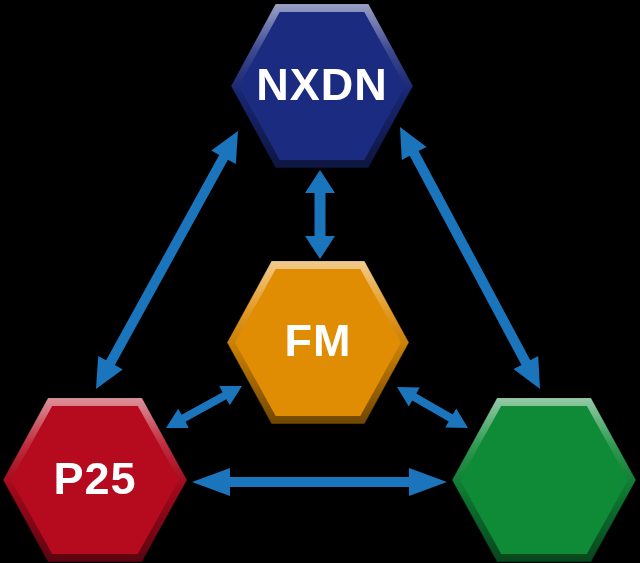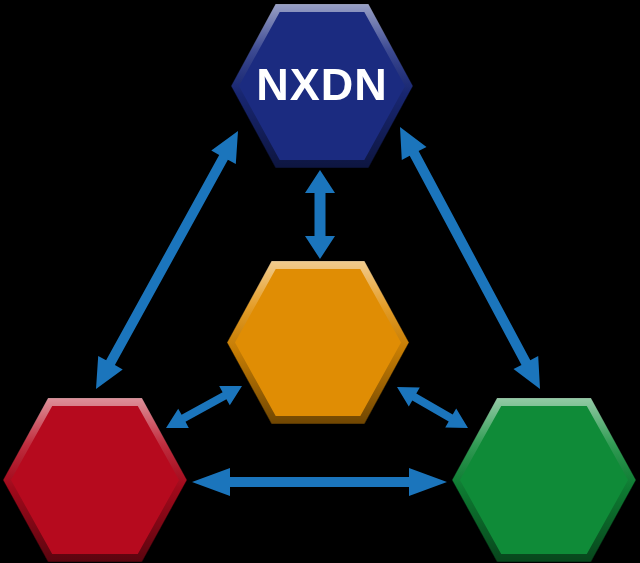--- a/index.html
+++ b/index.html
@@ -81,16 +81,18 @@
 
     <g>
       <polygon stroke="rgba(0,0,0,0.45)" stroke-width="1" points="452,480 497.1,398 590.9,398 636,480 590.9,562 497.1,562" fill="#0F8B38"></polygon>
       <path fill="url(#bevel)" fill-rule="evenodd" d="M452,480 L497.1,398 L590.9,398 L636,480 L590.9,562 L497.1,562 Z
                M460,480 L501.2,406 L586.8,406 L628,480 L586.8,554 L501.2,554 Z"></path>
     </g>
   </svg>
 
   <div class="hex-label" style="left:322px; top:87px;">NXDN</div>
 
+  <div class="hex-label" style="left:318px; top:343px;">FM</div>
 
+  <div class="hex-label" style="left:95px; top:481px;">P25</div>
 
 
 </div>
 
 </body></html>

